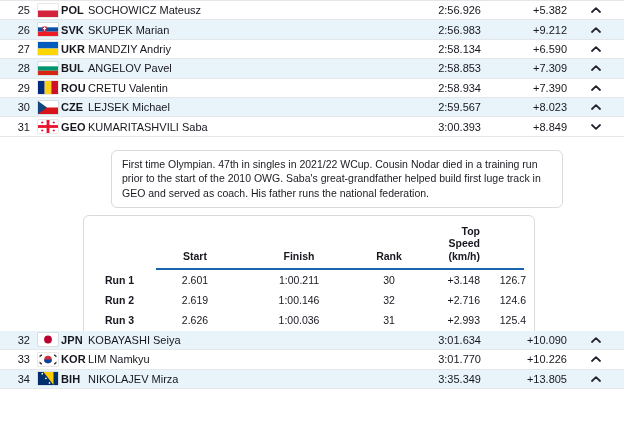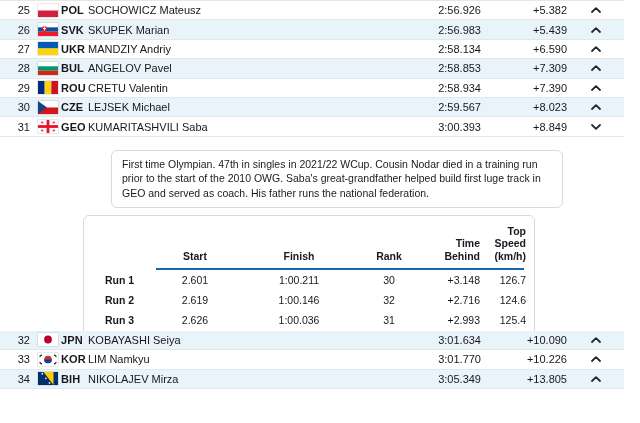--- a/index.html
+++ b/index.html
@@ -76,21 +76,21 @@
             <rect width="20" height="13" fill="#fff"></rect>
             <rect y="4.33" width="20" height="4.34" fill="#0b4ea2"></rect>
             <rect y="8.67" width="20" height="4.33" fill="#ee1c25"></rect>
             <path d="M4.5 3.5 h4 v3.3 a2 2.4 0 0 1 -2 2.4 a2 2.4 0 0 1 -2 -2.4 z" fill="#ee1c25"></path>
             <path d="M6.1 4.1 h0.8 v1 h1.1 v0.8 h-1.1 v1.8 h-0.8 v-1.8 h-1.1 v-0.8 h1.1 z" fill="#fff"></path>
           </svg>
         </span>
     <span class="cell-code">SVK</span>
     <span class="cell-name">SKUPEK Marian</span>
     <span class="cell-time">2:56.983</span>
-    <span class="cell-behind">+5.439</span>
+    <span class="cell-behind">+9.212</span>
     <span class="cell-chev">
       <span class="chev">
         <svg width="10" height="6" viewBox="0 0 10 6">
               <polyline points="1,5 5,1.2 9,5" fill="none" stroke="#23232e" stroke-width="1.8" stroke-linecap="round" stroke-linejoin="round"></polyline>
             </svg>
       </span>
     </span>
   </div>
       <div class="row">
     <span class="cell-rank">27</span>
@@ -210,22 +210,20 @@
 
   <div class="detail">
     <div class="bio-box">First time Olympian. 47th in singles in 2021/22 WCup. Cousin Nodar died in a training run prior to the start of the 2010 OWG. Saba's great-grandfather helped build first luge track in GEO and served as coach. His father runs the national federation.</div>
 
     <div class="runs-box">
       <div class="runs-grid runs-header">
         <span></span>
         <span class="hcell h-center">Start</span>
         <span class="hcell h-center">Finish</span>
         <span class="hcell h-center">Rank</span>
-        <span class="hcell h-right">Time
-Behind</span>
         <span class="hcell h-right">Top
 Speed
 (km/h)</span>
       </div>
       <div class="hdr-line"></div>
       <div id="run-rows">
           <div class="runs-grid run-row">
     <span class="run-label">Run 1</span>
     <span class="v-center">2.601</span>
     <span class="v-center">1:00.211</span>
@@ -309,21 +307,21 @@
             <path d="M5.5 0 H15.5 V13 z" fill="#fecb00"></path>
             <g fill="#fff">
               <circle cx="4.3" cy="1.7" r="0.85"></circle>
               <circle cx="7.9" cy="6.3" r="0.85"></circle>
               <circle cx="11.5" cy="10.9" r="0.85"></circle>
             </g>
           </svg>
         </span>
     <span class="cell-code">BIH</span>
     <span class="cell-name">NIKOLAJEV Mirza</span>
-    <span class="cell-time">3:05.349</span>
+    <span class="cell-time">3:35.349</span>
     <span class="cell-behind">+13.805</span>
     <span class="cell-chev">
       <span class="chev">
         <svg width="10" height="6" viewBox="0 0 10 6">
               <polyline points="1,5 5,1.2 9,5" fill="none" stroke="#23232e" stroke-width="1.8" stroke-linecap="round" stroke-linejoin="round"></polyline>
             </svg>
       </span>
     </span>
   </div>
     </div>

